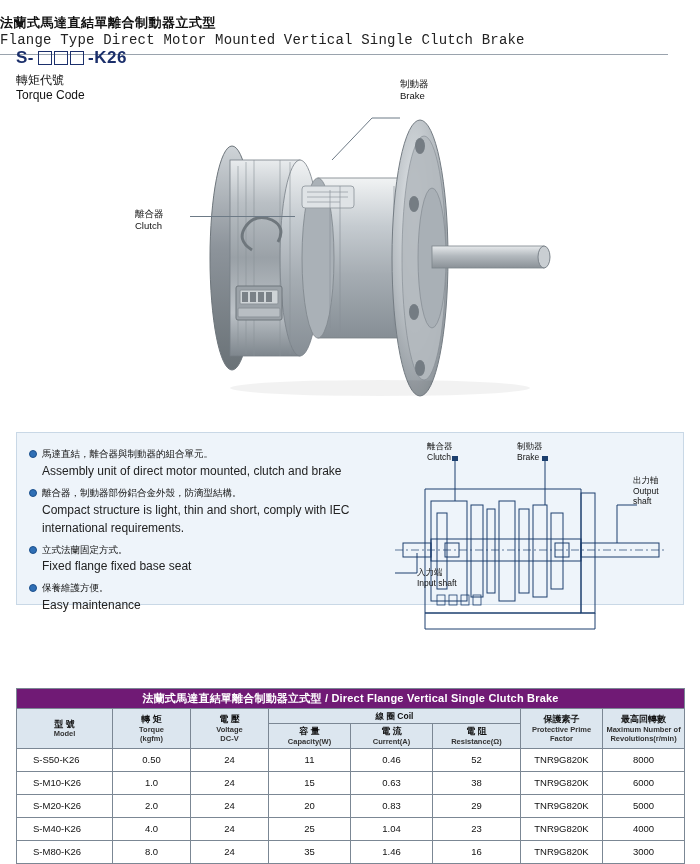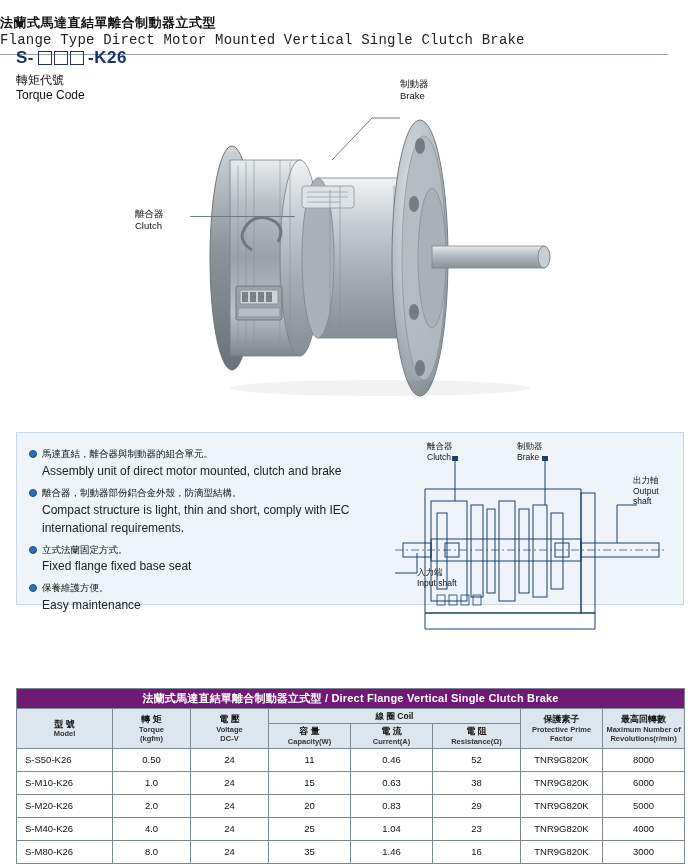--- a/index.html
+++ b/index.html
@@ -178,21 +178,21 @@
     padding: 2px 1px;
   }
   .hdr .cn { font-weight: bold; display: block; font-size: 9px; }
   .hdr .en { display: block; font-size: 7.5px; color: #333; }
   td.cell {
     font-size: 9.5px;
     height: 23px;
     background: #ffffff;
     color: #111;
   }
-  td.cell.model { text-align: left; padding-left: 8px; }
+  td.cell.model { text-align: left; padding-left: 16px; }
 </style>
 </head>
 <body>
 
 <div class="page-head">
   <div class="title-cn">法蘭式馬達直結單離合制動器立式型</div>
   <div class="title-en">Flange Type Direct Motor Mounted Vertical Single Clutch Brake</div>
   <div class="rule-head"></div>
 </div>
 

